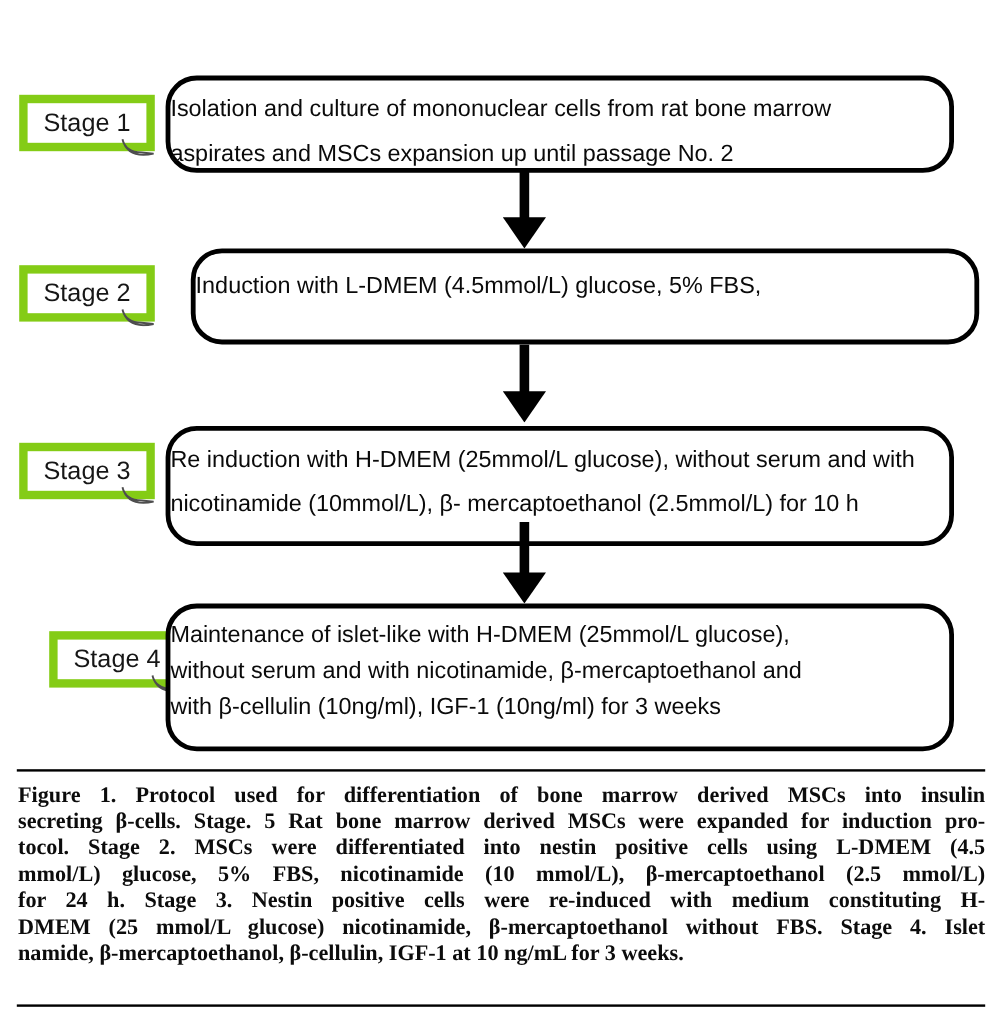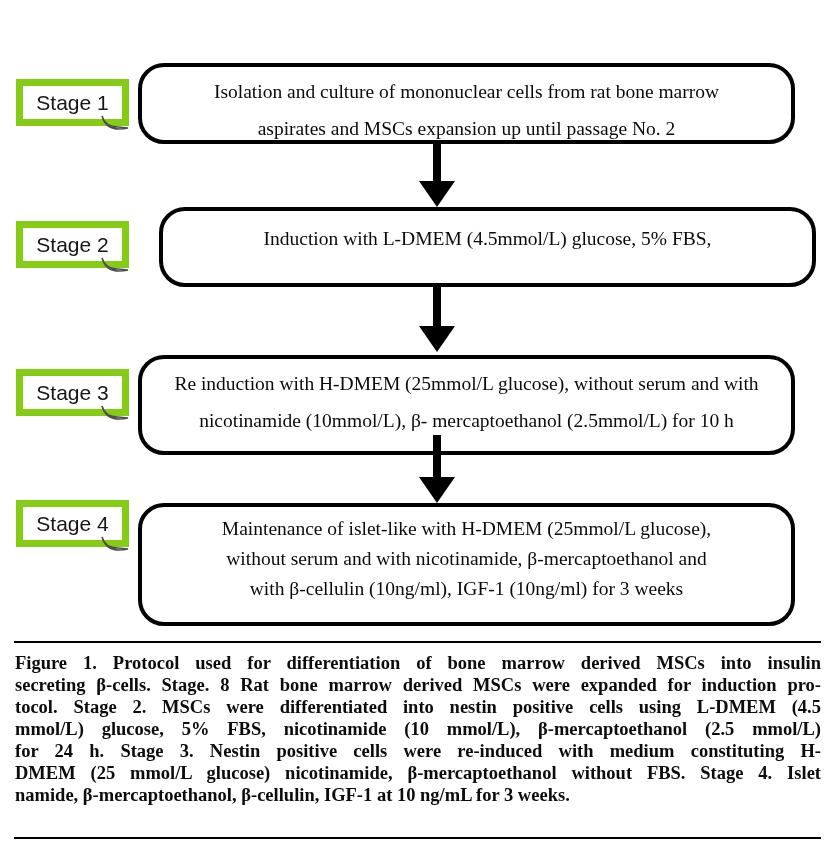--- a/index.html
+++ b/index.html
@@ -30,33 +30,33 @@
     color: #161616;
   }
   .stage-label .fold {
     position: absolute;
     right: -7px;
     bottom: -11px;
   }
   .lbl1 { top: 79px; }
   .lbl2 { top: 221px; }
   .lbl3 { top: 369px; }
-  .lbl4 { top: 500px; }
+  .lbl4 { top: 526px; margin-left: 25px; }
 
   
   .flow-box {
     position: absolute;
     left: 138px;
     width: 657px;
     box-sizing: border-box;
     border: 4px solid #000000;
     border-radius: 26px;
     background: #ffffff;
-    text-align: center;
-    font-family: Liberation Serif, serif;
+    text-align: left;
+    font-family: Liberation Sans, sans-serif;
     font-size: 19.5px;
     color: #0a0a0a;
   }
   .box1 { top: 63px;  height: 81px; padding-top: 6px;  line-height: 37px; }
   .box2 { top: 207px; height: 80px; padding-top: 9px;  line-height: 37px; margin-left: 21px; }
   .box3 { top: 355px; height: 100px; padding-top: 6px;  line-height: 37px; }
   .box4 { top: 503px; height: 123px; padding-top: 7px;  line-height: 30px; }
 
   
   .arrow { position: absolute; left: 417px; }
@@ -151,21 +151,21 @@
   </div>
   <div class="flow-box box4">
     <div class="line">Maintenance of islet-like with H-DMEM (25mmol/L glucose),</div>
     <div class="line">without serum and with nicotinamide, β-mercaptoethanol and</div>
     <div class="line">with β-cellulin (10ng/ml), IGF-1 (10ng/ml) for 3 weeks</div>
   </div>
 
   <div class="rule rule-top"></div>
   <div class="caption">
     <div class="cap-line">Figure 1. Protocol used for differentiation of bone marrow derived MSCs into insulin</div>
-    <div class="cap-line">secreting β-cells. Stage. 8 Rat bone marrow derived MSCs were expanded for induction pro-</div>
+    <div class="cap-line">secreting β-cells. Stage. 5 Rat bone marrow derived MSCs were expanded for induction pro-</div>
     <div class="cap-line">tocol. Stage 2. MSCs were differentiated into nestin positive cells using L-DMEM (4.5</div>
     <div class="cap-line">mmol/L) glucose, 5% FBS, nicotinamide (10 mmol/L), β-mercaptoethanol (2.5 mmol/L)</div>
     <div class="cap-line">for 24 h. Stage 3. Nestin positive cells were re-induced with medium constituting H-</div>
     <div class="cap-line">DMEM (25 mmol/L glucose) nicotinamide, β-mercaptoethanol without FBS. Stage 4. Islet</div>
     <div class="cap-line last">namide, β-mercaptoethanol, β-cellulin, IGF-1 at 10 ng/mL for 3 weeks.</div>
   </div>
   <div class="rule rule-bottom"></div>
 
 </div>
 

